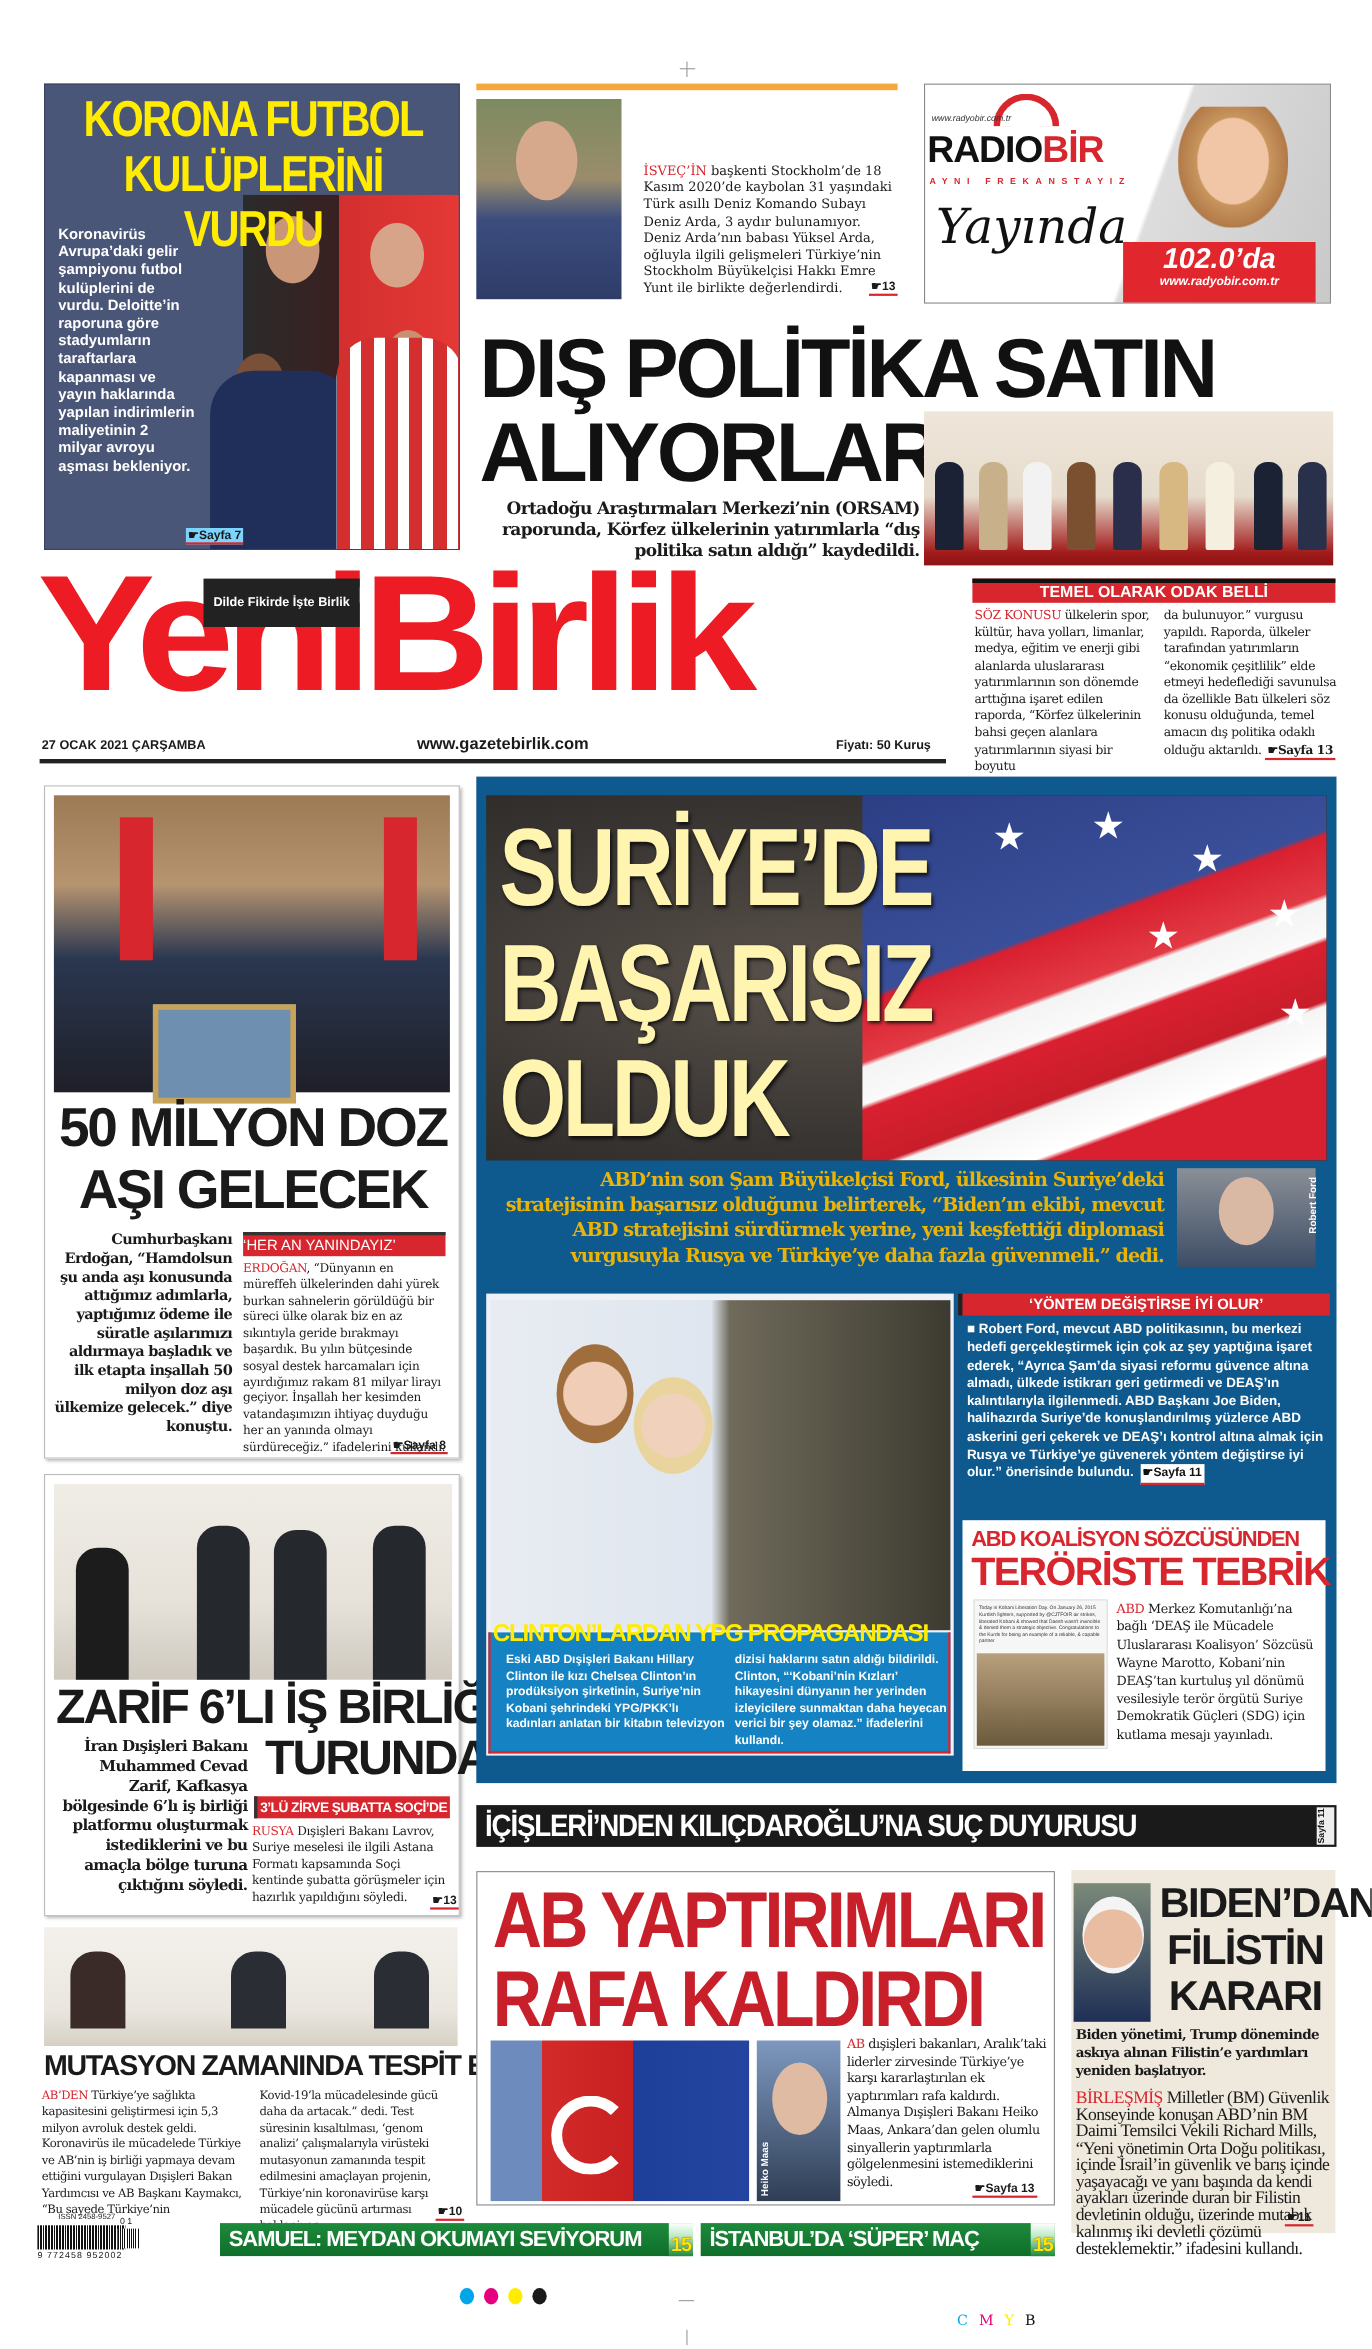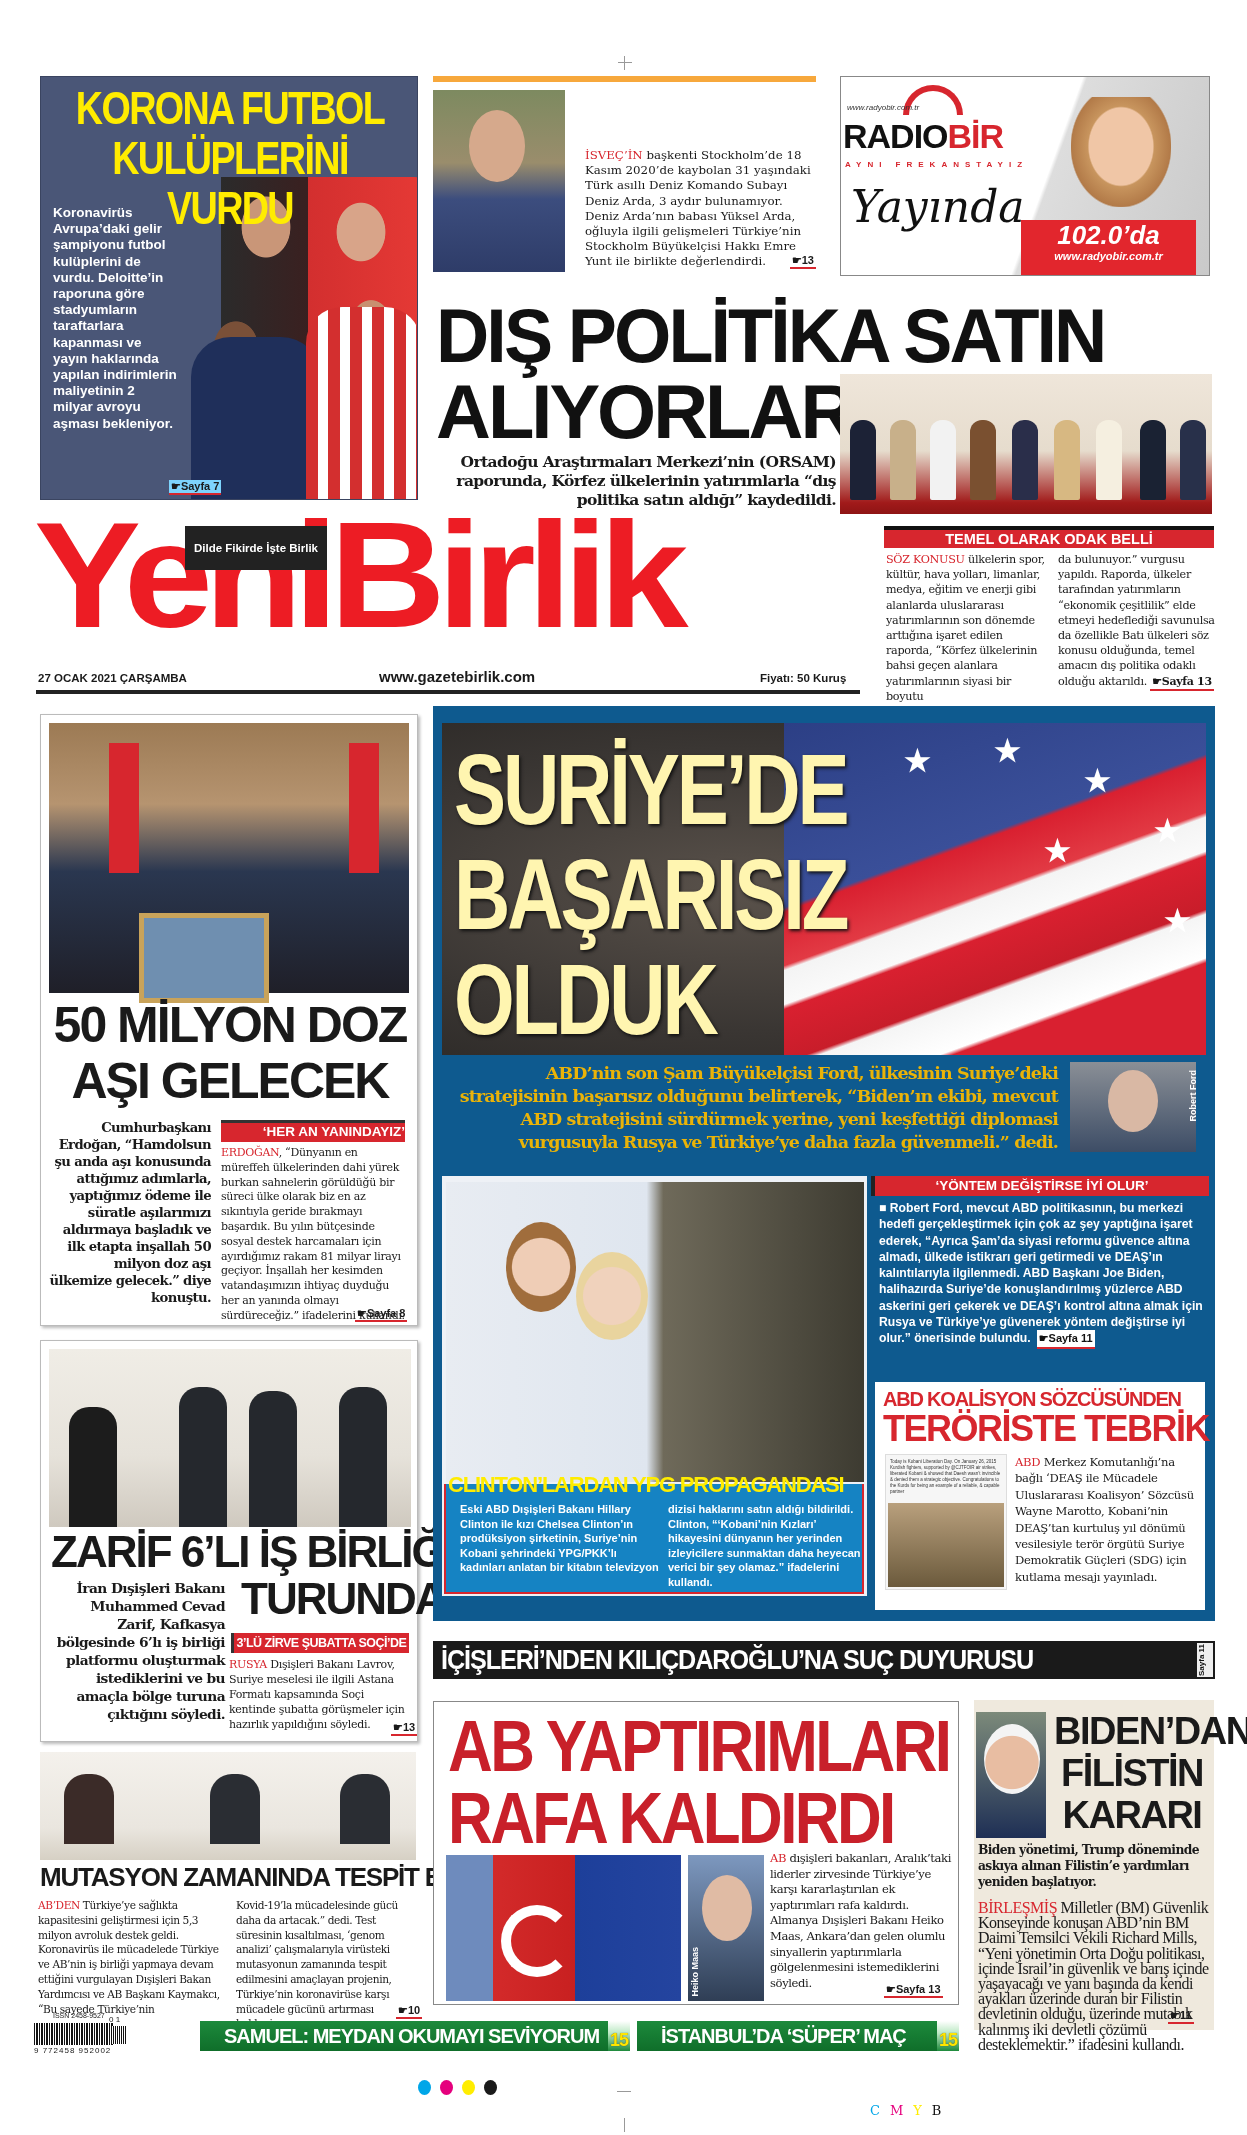--- a/index.html
+++ b/index.html
@@ -70,21 +70,21 @@
 #mast .price{position:absolute;left:760px;top:672px;font-weight:bold;font-size:11.5px}
 #mast .rule{position:absolute;left:36px;top:690px;width:824px;height:4px;background:#222}
 
 
 #erd{left:40px;top:714px;width:378px;height:612px;border:1px solid #bbb;box-shadow:2px 2px 3px #bbb}
 #erd .pic{position:absolute;left:8px;top:8px;width:360px;height:270px;background:linear-gradient(180deg,#9c7a54 0,#b69470 30%,#2a3750 55%,#1f1f28 100%)}
 #erd .pic:before{content:"";position:absolute;left:90px;top:190px;width:120px;height:80px;background:#6f8fb0;border:5px solid #c9a35a}
 #erd .pic .f1,#erd .pic .f2{position:absolute;top:20px;width:30px;height:130px;background:#d7262e}
 #erd .h1{position:absolute;left:8px;top:282px;width:362px;text-align:center;font-weight:bold;font-size:50px;line-height:56px;letter-spacing:-2px;white-space:nowrap}
 #erd .lead{position:absolute;left:8px;top:404px;width:162px;text-align:right;font-weight:bold;font-family:"DejaVu Serif",serif;font-size:13.2px;line-height:17px;letter-spacing:-0.6px}
-#erd .tag{position:absolute;left:180px;top:405px;width:184px;height:22px;background:#d7262e;border-top:3px solid #333;color:#fff;font-weight:bold;font-size:13.5px;line-height:18px;text-align:right}
+#erd .tag{position:absolute;left:180px;top:405px;width:184px;height:22px;background:#d7262e;border-top:3px solid #333;color:#fff;font-weight:normal;font-size:13.5px;line-height:18px;text-align:left}
 #erd .body{position:absolute;left:180px;top:431px;width:188px;font-size:11px;line-height:14.8px;font-family:"DejaVu Serif",serif;letter-spacing:-0.3px}
 #erd .ref{position:absolute;left:314px;top:592px}
 
 
 #zarif{left:40px;top:1340px;width:378px;height:402px;border:1px solid #bbb;box-shadow:2px 2px 3px #bbb}
 #zarif .pic{position:absolute;left:8px;top:8px;width:362px;height:178px;background:linear-gradient(180deg,#f0ede6 0,#e6e2da 60%,#cfc9bf 100%)}
 #zarif .pic i{position:absolute;bottom:0;width:48px;background:#25282d;border-radius:20px 20px 0 0}
 #zarif .h1{position:absolute;left:10px;top:186px;width:360px;text-align:right;font-weight:bold;font-size:44px;line-height:50px;letter-spacing:-2px;white-space:nowrap}
 #zarif .h2{position:absolute;left:200px;top:234px;width:170px;text-align:right;font-weight:bold;font-size:44px;line-height:48px;letter-spacing:-2px}
 #zarif .lead{position:absolute;left:8px;top:238px;width:176px;text-align:right;font-weight:bold;font-family:"DejaVu Serif",serif;font-size:13.8px;line-height:18px;letter-spacing:-0.6px}
@@ -156,21 +156,21 @@
 #bid .lead{position:absolute;left:4px;top:142px;width:232px;font-weight:bold;font-family:"DejaVu Serif",serif;font-size:12.3px;line-height:16px;letter-spacing:-0.6px}
 #bid .body{position:absolute;left:4px;top:200px;width:232px;font-size:16px;line-height:15.2px;font-family:Liberation Serif, serif;letter-spacing:-0.5px}
 #bid .ref{position:absolute;left:194px;top:309px}
 
 
 #isbn .lbl{position:absolute;left:53px;top:2012px;font-size:7px}
 #isbn .bc{position:absolute;left:34px;top:2023px;width:80px;height:22px;background:repeating-linear-gradient(90deg,#111 0 1px,#fff 1px 2px,#111 2px 4px,#fff 4px 5px)}
 #isbn .num{position:absolute;left:34px;top:2046px;font-size:8px;letter-spacing:1px}
 #isbn .bc2{position:absolute;left:107px;top:2026px;width:20px;height:18px;background:repeating-linear-gradient(90deg,#111 0 1px,#fff 1px 2px)}
 #isbn .iss{position:absolute;left:109px;top:2015px;font-size:8px}
-.promo{position:absolute;top:2021px;height:30px;background:linear-gradient(180deg,#1d8a3c,#0f6e2a);color:#fff;font-weight:bold;font-size:20px;line-height:30px;letter-spacing:-1px;white-space:nowrap;padding-left:24px}
+.promo{position:absolute;top:2021px;height:30px;background:linear-gradient(180deg,#1d8a3c,#0f6e2a);color:#fff;font-weight:bold;font-size:20px;line-height:30px;letter-spacing:-1px;white-space:nowrap;padding-left:8px}
 .promo .n{position:absolute;right:0;top:0;width:22px;height:30px;background:linear-gradient(180deg,#fff 0,#bde9c4 40%,#1d8a3c 100%);color:#ffe600;font-size:18px;line-height:38px;text-align:center;text-shadow:0 0 1px #333}
 .cmyk{position:absolute;top:2080px;width:13px;height:15px;border-radius:50%}
 #cmyb{position:absolute;left:870px;top:2103px;font-family:"DejaVu Serif",serif;font-size:13px;letter-spacing:10px}
 </style>
 </head>
 <body>
 
 <div class="crop" style="left:624px;top:56px"></div>
 <div class="croph" style="left:618px;top:62px"></div>
 

